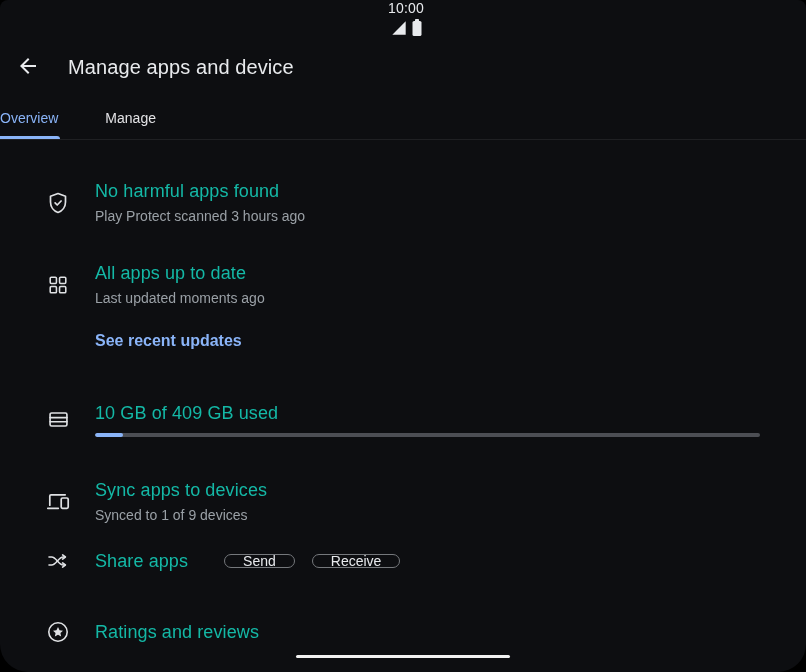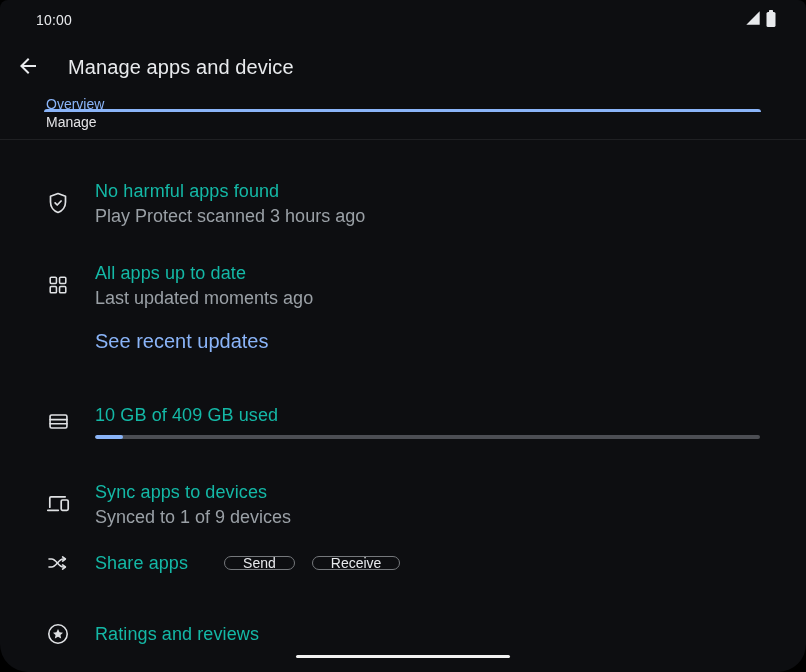--- a/index.html
+++ b/index.html
@@ -13,64 +13,64 @@
     position: relative;
     overflow: hidden;
     border-radius: 8px 8px 28px 28px;
   }
 
   
   .status-bar {
     height: 40px;
     display: flex; align-items: center; justify-content: space-between;
     padding: 0 30px 0 36px;
+    flex-direction: column;
   }
   .status-time { font-size: 14px; font-weight: 500; letter-spacing: .2px; }
   .status-icons { display: flex; align-items: center; gap: 5px; }
 
   
   .header { height: 54px; display: flex; align-items: center; padding-left: 6px; }
   .back-btn {
     width: 44px; height: 44px; border: none; background: transparent;
     display: flex; align-items: center; justify-content: center; cursor: pointer;
     border-radius: 50%;
   }
   .page-title { font-size: 20px; font-weight: 400; color: #e8eaed; margin-left: 18px; letter-spacing: .1px; }
 
   
   .tabs {
-    display: flex; padding-left: 46px; height: 46px;
+    display: flex; height: 46px;
     border-bottom: 1px solid rgba(255,255,255,0.08);
-    flex-direction: column;
   }
   .tab {
     position: relative; display: flex; align-items: center;
     font-size: 14px; font-weight: 500; cursor: pointer;
     color: #e3e3e6; margin-right: 47px; padding-top: 2px;
   }
   .tab.active { color: #8ab4f8; }
   .tab-underline {
     position: absolute; left: -2px; right: -2px; bottom: 0; height: 3px;
     background: #8ab4f8; border-radius: 3px 3px 0 0;
   }
 
   
   .content { padding: 0 46px; }
   .row { display: flex; align-items: center; cursor: pointer; }
   .row .lead-icon { width: 24px; height: 24px; flex: none; display: flex; align-items: center; justify-content: center; }
   .texts { margin-left: 25px; min-width: 0; }
   .texts.grow { flex: 1; }
   .row-title { font-size: 18px; line-height: 22px; color: #14b8a6; letter-spacing: .1px; }
-  .row-sub { font-size: 18px; line-height: 18px; color: #9aa0a6; margin-top: 5px; }
+  .row-sub { font-size: 14px; line-height: 18px; color: #9aa0a6; margin-top: 5px; }
 
   .row-protect { margin-top: 40px; }
   .row-updates { margin-top: 37px; }
   .link-row { margin-top: 25px; padding-left: 49px; }
   .text-link {
-    font-size: 20px; font-weight: 400; color: #8ab4f8;
+    font-size: 16px; font-weight: 700; color: #8ab4f8;
     text-decoration: none; cursor: pointer; line-height: 18px; display: inline-block;
   }
   .row-storage { margin-top: 52px; }
   .progress-track { height: 4px; background: #4c4e54; border-radius: 2px; margin-top: 9px; overflow: hidden; }
   .progress-fill { height: 100%; background: #8ab4f8; border-radius: 2px; width: 0; }
   .row-sync { margin-top: 42px; }
   .row-share { margin-top: 25px; }
   .row-share .row-title { margin-left: 25px; }
   .pill-btn {
     height: 14px; padding: 0 18px; margin-left: 17px;

